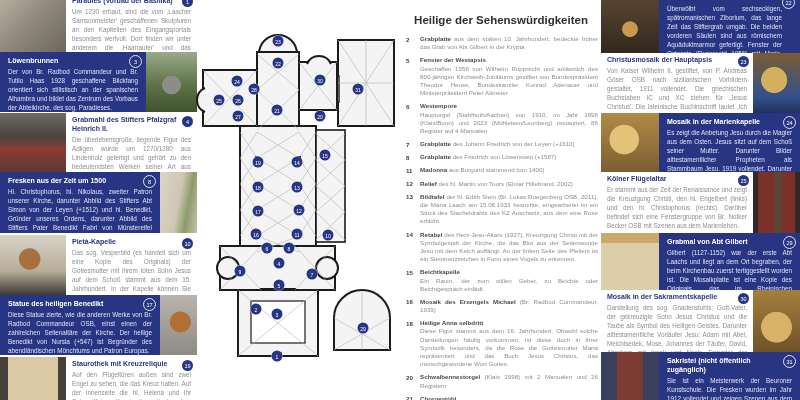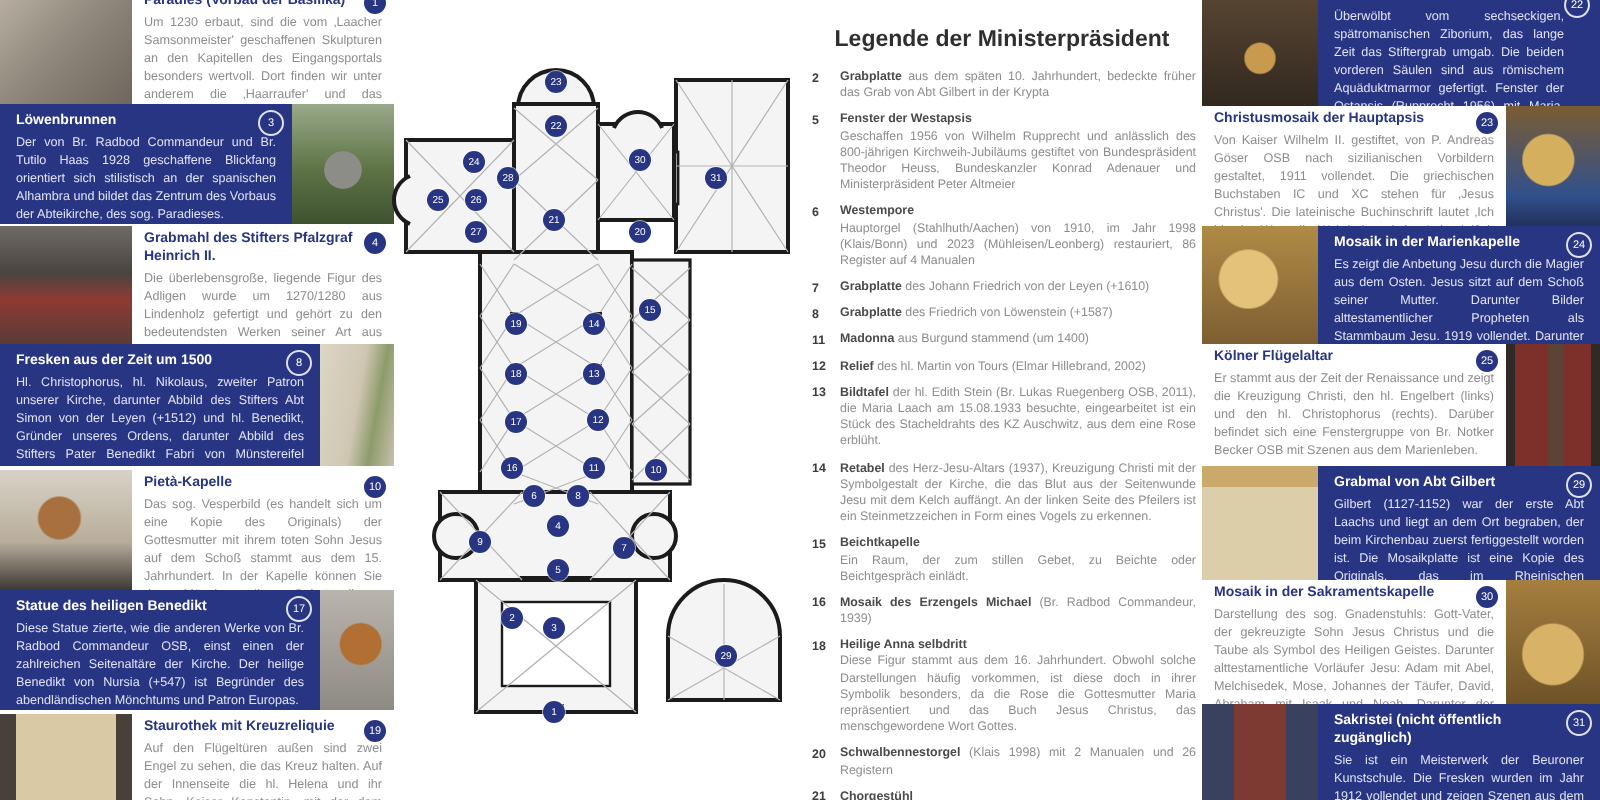--- a/index.html
+++ b/index.html
@@ -215,21 +215,21 @@
       <div class="marker" style="left: 24px; top: 100px;">25</div>
       <div class="marker" style="left: 43px; top: 100px;">26</div>
       <div class="marker" style="left: 43px; top: 116px;">27</div>
       <div class="marker" style="left: 59px; top: 89px;">28</div>
       <div class="marker" style="left: 168px; top: 328px;">29</div>
       <div class="marker" style="left: 125px; top: 80px;">30</div>
       <div class="marker" style="left: 163px; top: 89px;">31</div>
     </div>
 
   <div class="legend">
-    <div class="lg-title">Legende der Ministerpräsident</div>
+    <div class="lg-title">Heilige der Sehenswürdigkeiten</div>
     <div>
         <div class="lg-row">
           <div class="lg-num">2</div>
           <div class="lg-text"><strong>Grabplatte</strong> aus dem späten 10. Jahrhundert, bedeckte früher das Grab von Abt Gilbert in der Krypta</div>
         </div>
         <div class="lg-row">
           <div class="lg-num">5</div>
           <div class="lg-text"><strong class="blocktitle">Fenster der Westapsis</strong>Geschaffen 1956 von Wilhelm Rupprecht und anlässlich des 800-jährigen Kirchweih-Jubiläums gestiftet von Bundespräsident Theodor Heuss, Bundeskanzler Konrad Adenauer und Ministerpräsident Peter Altmeier</div>
         </div>
         <div class="lg-row">

